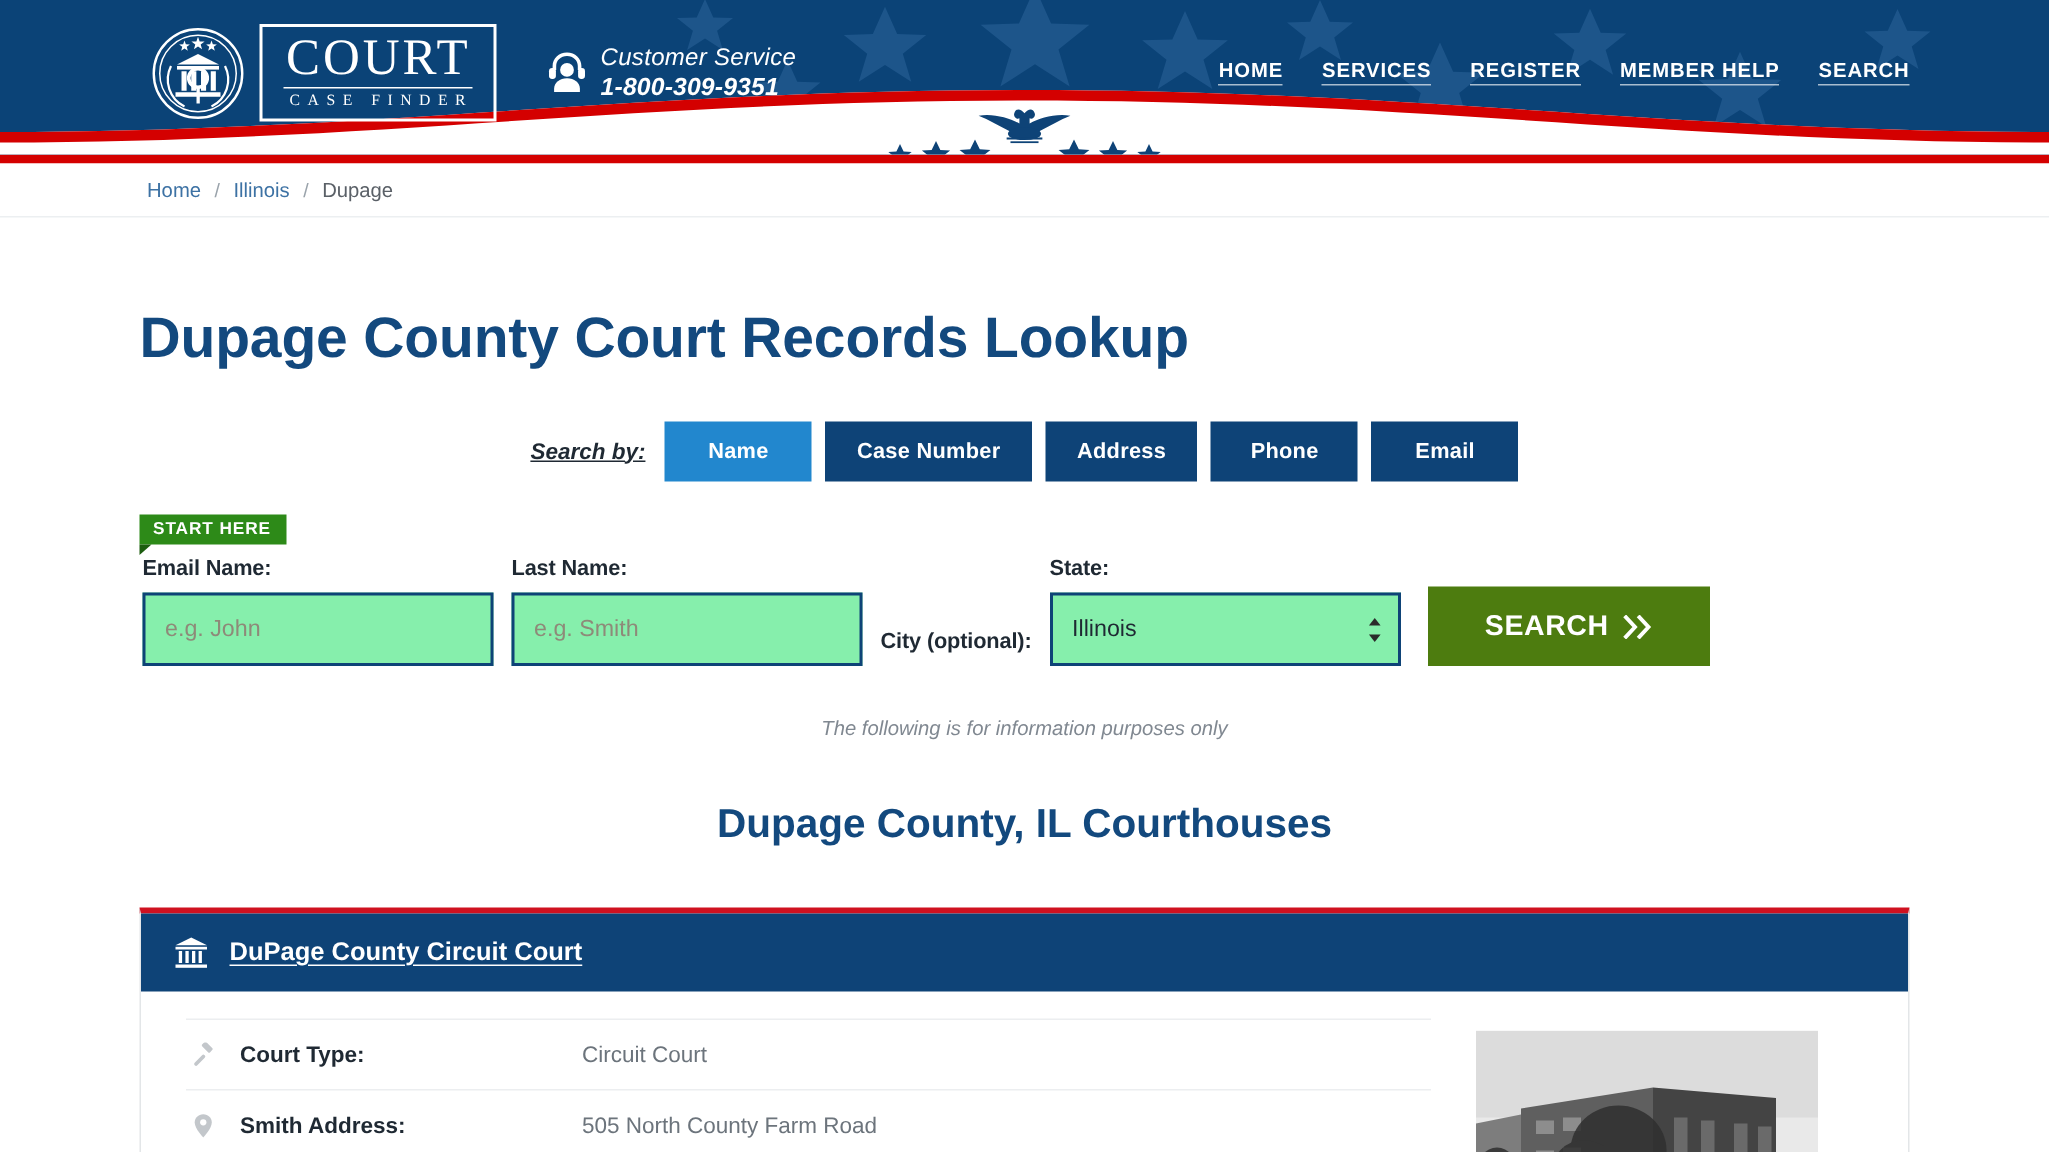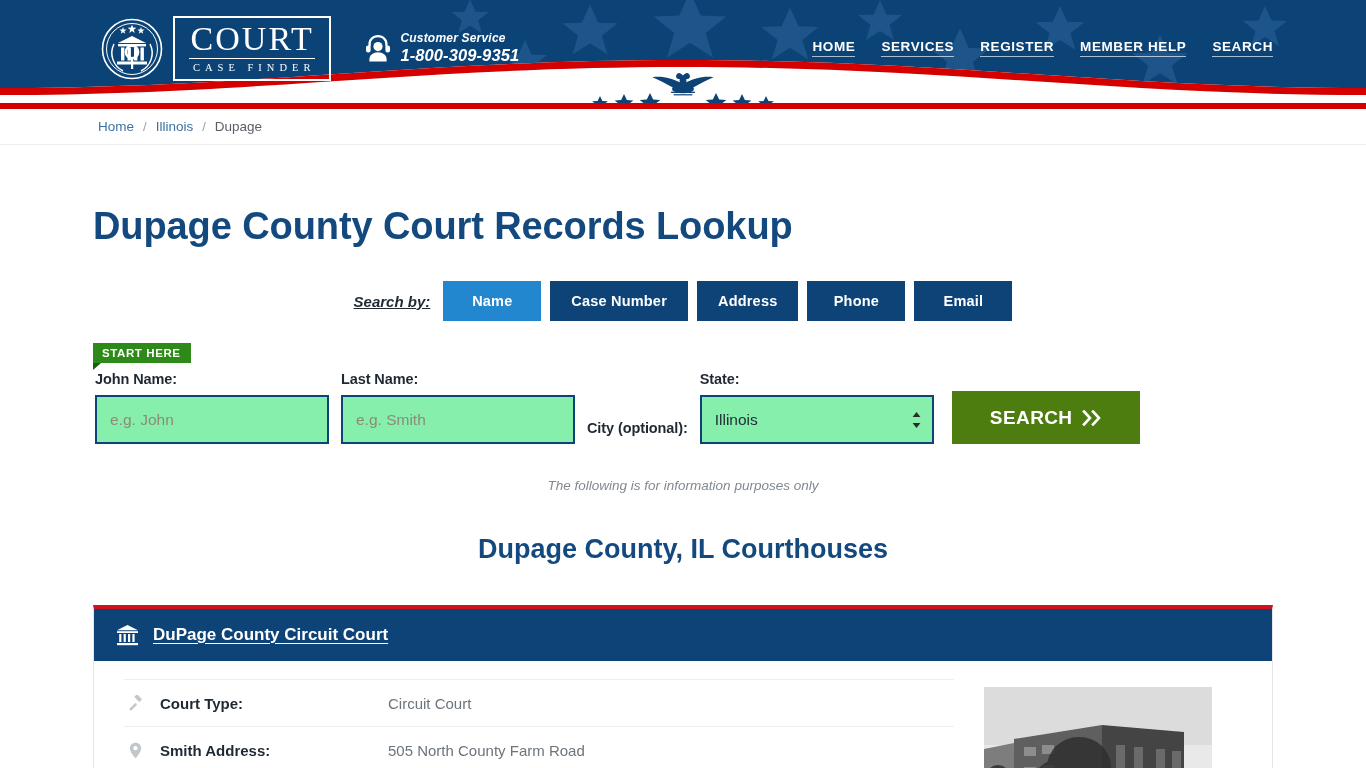--- a/index.html
+++ b/index.html
@@ -39,21 +39,21 @@
     border-bottom: 1px solid #fff; padding-bottom: 2px;
   }
   .logo-sub {
     font-family: "Liberation Serif", serif;
     font-size: 10.5px; color: #fff; letter-spacing: 5px;
     display: block; padding-top: 4px; padding-left: 4px;
   }
   .cs-block { display: flex; align-items: center; gap: 9px; margin-left: 34px; }
   .cs-icon { width: 26px; height: 28px; }
   .cs-label {
-    font-size: 12px; font-style: italic; font-weight: bold;
+    font-size: 16px; font-style: italic; font-weight: normal;
     color: #ffffff; letter-spacing: .2px; line-height: 1.25;
   }
   .cs-phone {
     font-size: 16.5px; font-style: italic; font-weight: bold;
     color: #ffffff; letter-spacing: .1px; line-height: 1.2;
   }
   .main-nav { margin-left: auto; display: flex; align-items: center; gap: 26px; padding-bottom: 2px; }
   .nav-link {
     color: #ffffff; font-size: 13.5px; font-weight: bold;
     letter-spacing: .6px; text-decoration: none;
@@ -318,21 +318,21 @@
     <button class="tab-btn">Address</button>
     <button class="tab-btn">Phone</button>
     <button class="tab-btn">Email</button>
   </div>
 
   <div class="form-area">
     <div class="start-here">START HERE</div>
 
     <div class="fields-row">
       <div class="field">
-        <label class="field-label">John Name:</label>
+        <label class="field-label">Email Name:</label>
         <input class="field-input w-first" type="text" placeholder="e.g. John" style="">
       </div>
 
       <div class="field">
         <label class="field-label">Last Name:</label>
         <input class="field-input w-last" type="text" placeholder="e.g. Smith" style="">
       </div>
 
       <div class="field">
         <label class="field-label">City (optional):</label>

